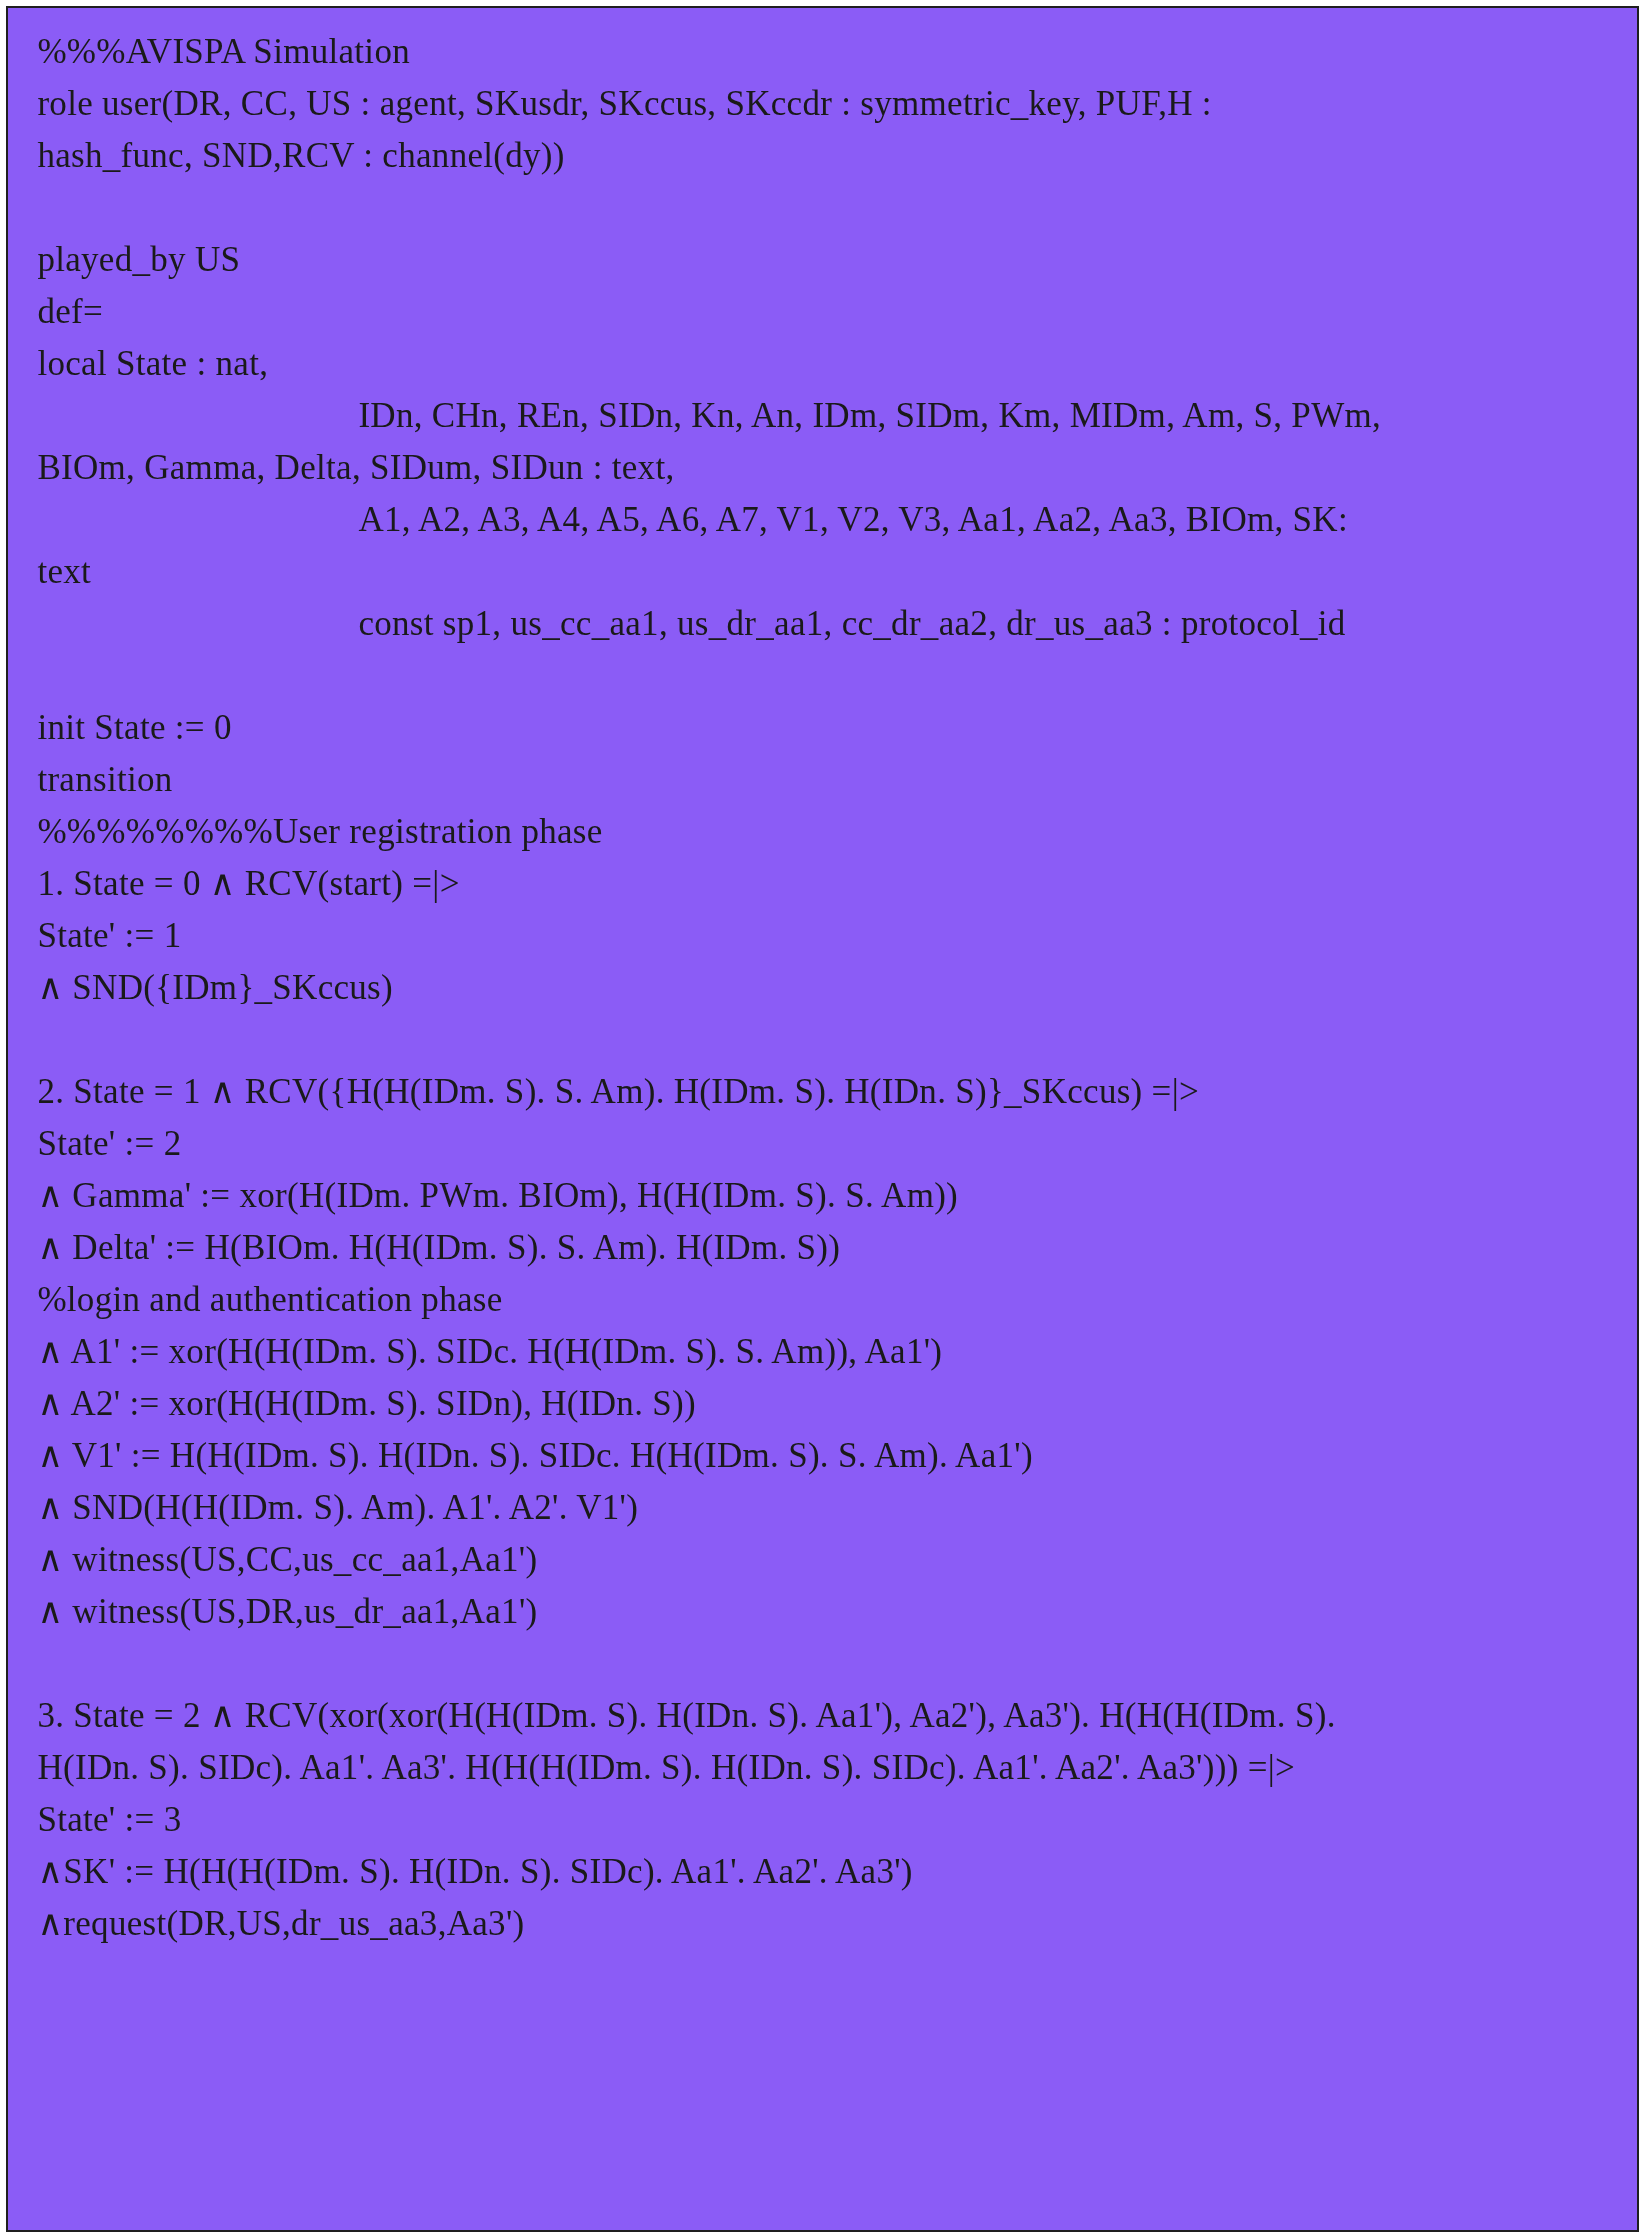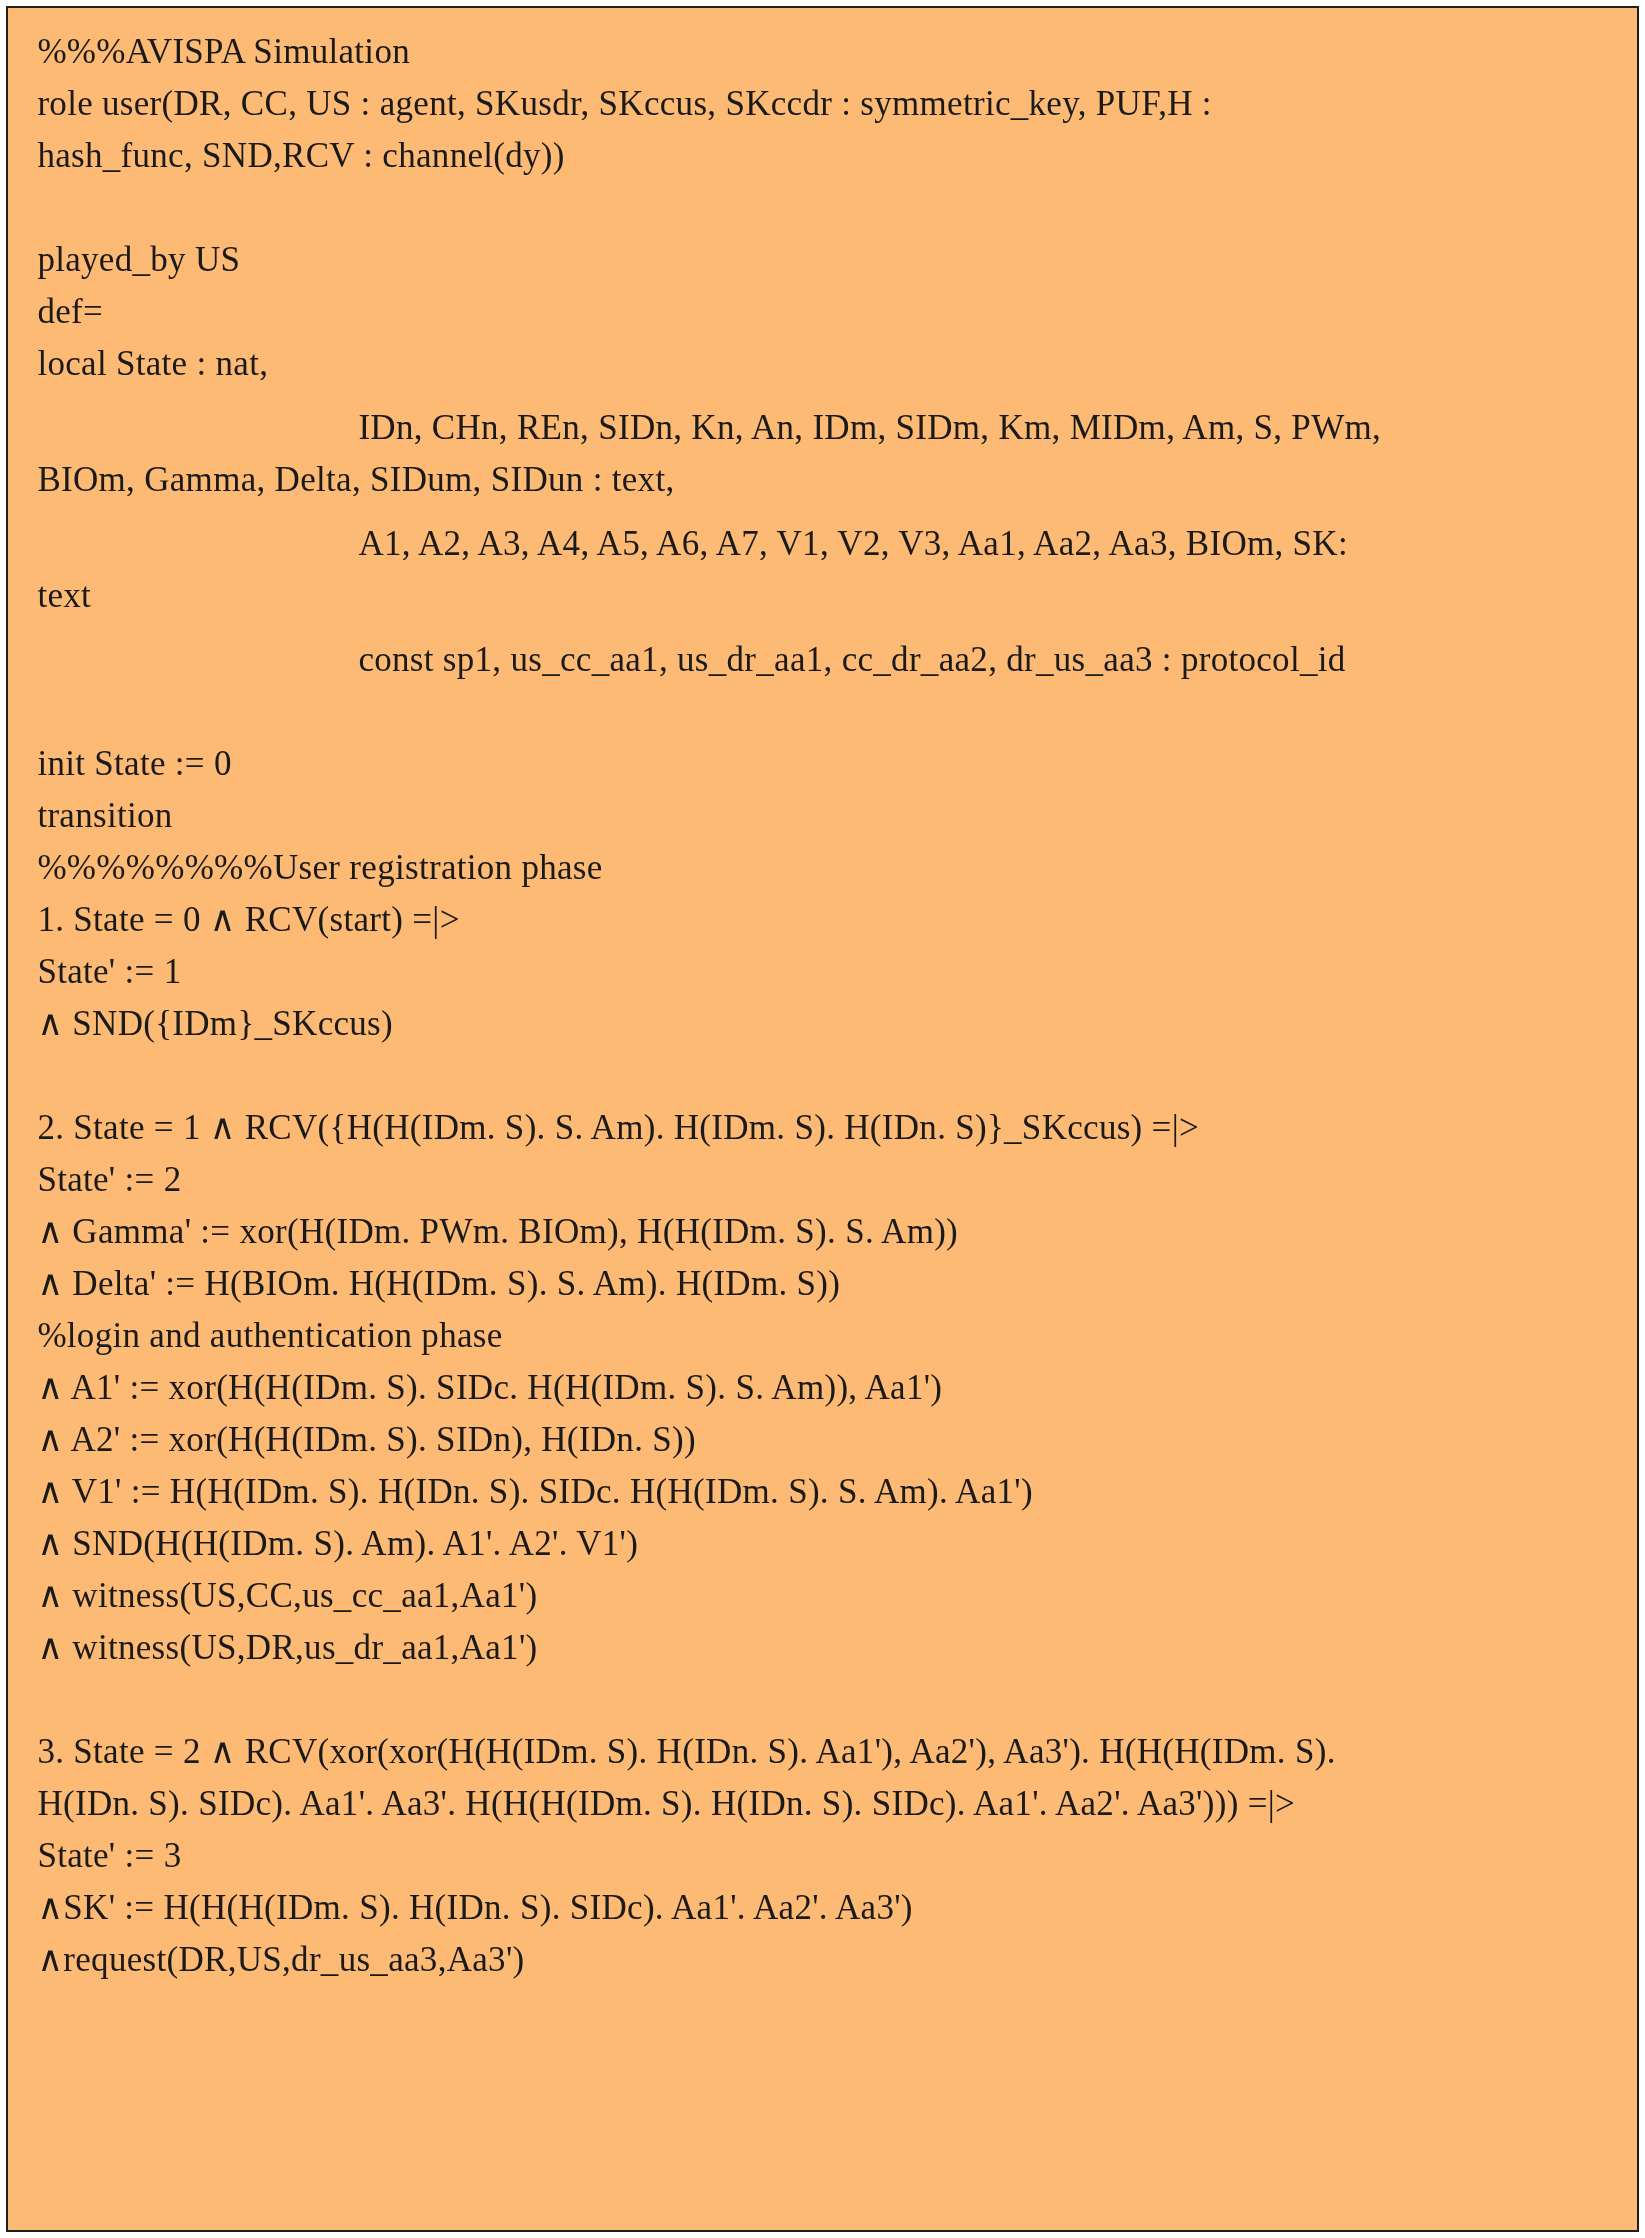--- a/index.html
+++ b/index.html
@@ -11,36 +11,35 @@
     color: #1a1a1a;
     overflow: hidden;
   }
   .frame {
     position: absolute;
     left: 6.4px;
     top: 6.4px;
     width: 1633px;
     height: 2226px;
     border: 2.7px solid #1f1f1f;
-    background: #fdba74;
+    background: #8b5cf6;
     padding: 18px 16px 0 29px;
   }
   .code-listing {
     width: 100%;
   }
   .line {
     font-size: 35px;
     line-height: 52px;
     min-height: 52px;
     white-space: pre;
     letter-spacing: 0.3px;
   }
   .line.indent {
     padding-left: 321px;
-    margin-top: 12px;
   }
 </style>
 </head>
 <body>
 
 <div class="frame">
   <div class="code-listing">
     <div class="line">%%%AVISPA Simulation</div>
     <div class="line">role user(DR, CC, US : agent, SKusdr, SKccus, SKccdr : symmetric_key, PUF,H :</div>
     <div class="line">hash_func, SND,RCV : channel(dy))</div>

